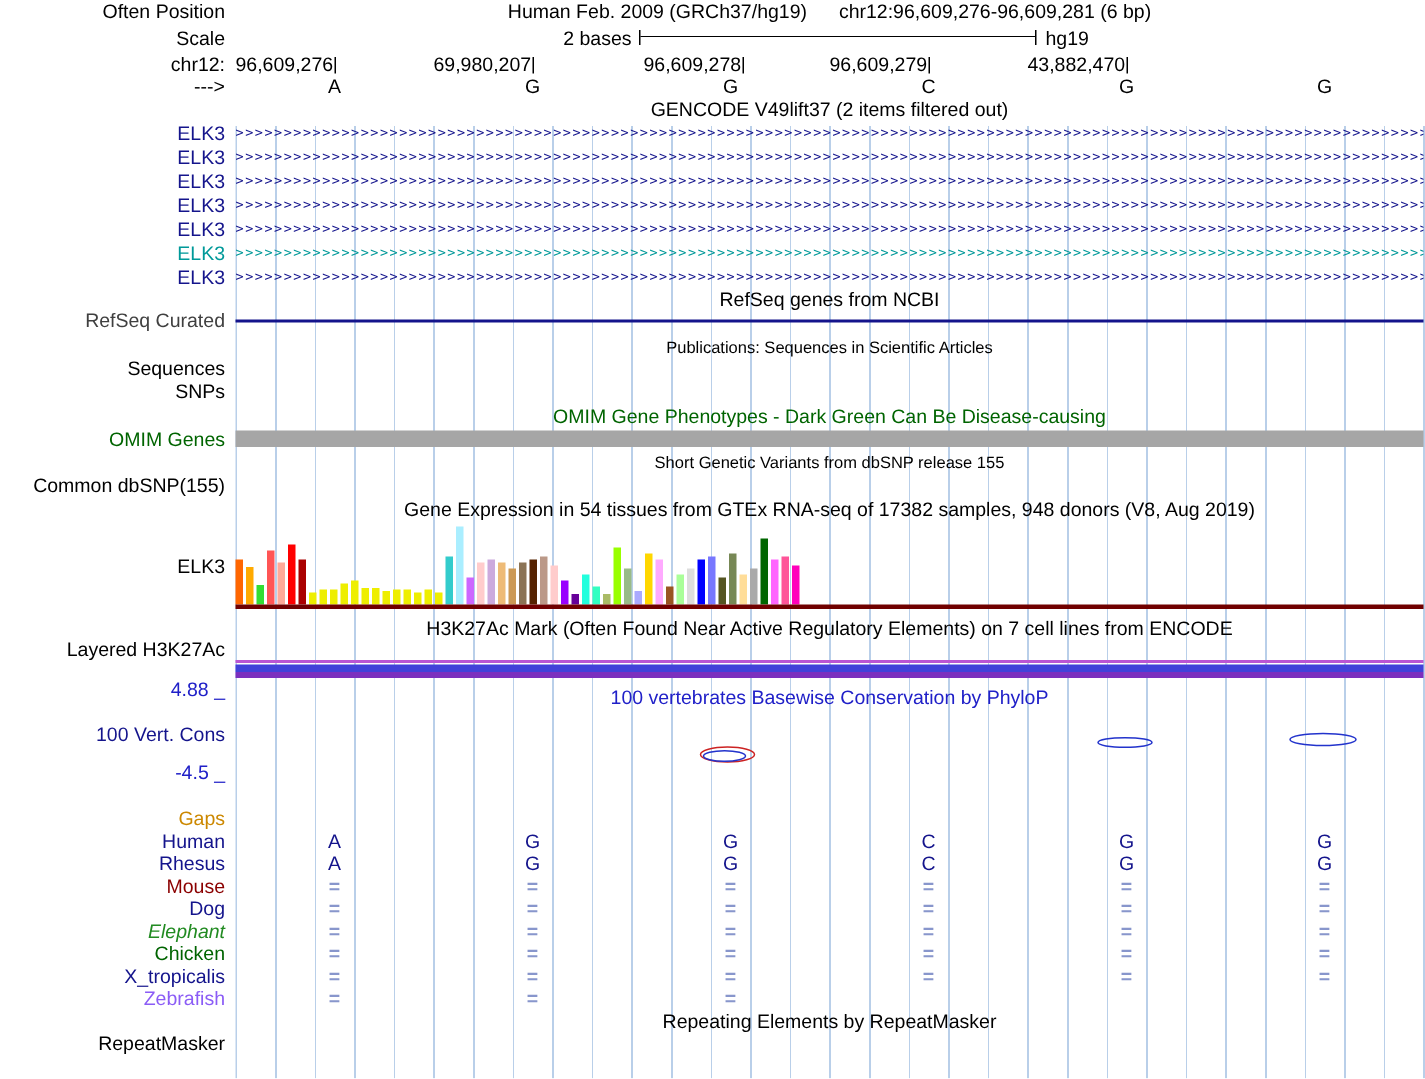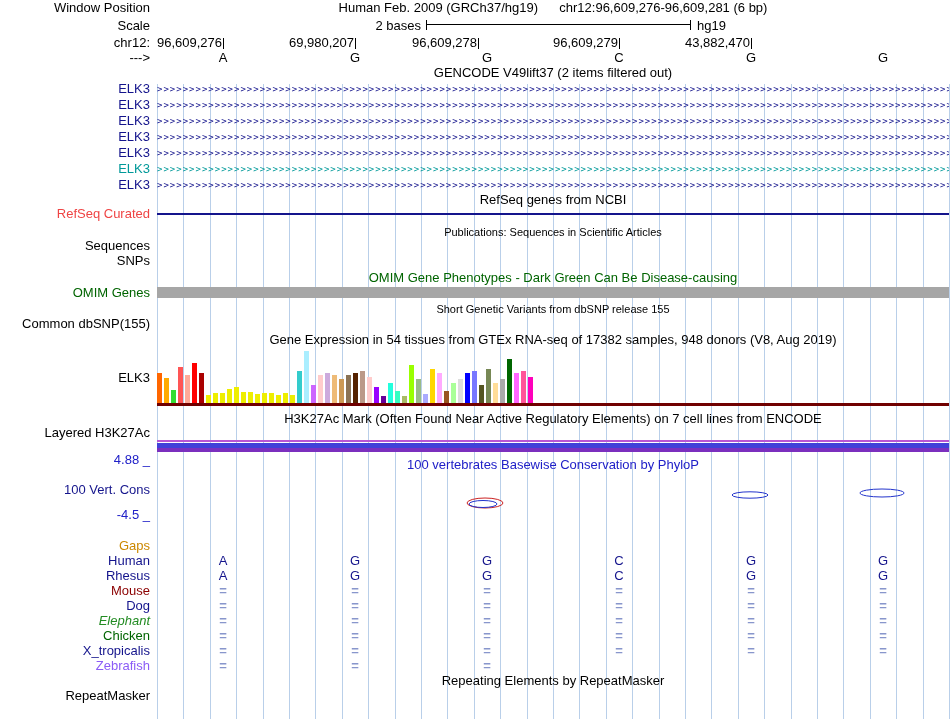--- a/index.html
+++ b/index.html
@@ -27,51 +27,51 @@
   .gtex-bar{width:5px;}
   .glyph{position:absolute;}
 </style>
 </head>
 <body>
 
 <div id="browser">
 
   <div id="guidelines"></div>
 
-  <div class="lbl" style="top:1px">Window Position</div>
+  <div class="lbl" style="top:1px">Often Position</div>
   <div class="title" style="top:1px">
     <span>Human Feb. 2009 (GRCh37/hg19)</span>
     <span style="display:inline-block;width:14px"></span>
     <span>chr12:96,609,276-96,609,281 (6 bp)</span>
   </div>
 
   <div class="lbl" style="top:19px">Scale</div>
   <div style="position:absolute;left:157px;top:19px;width:264px;text-align:right;height:14px;line-height:14px">2 bases</div>
   <div id="scalebar"></div>
   <div style="position:absolute;left:697px;top:19px;height:14px;line-height:14px">hg19</div>
 
   <div class="lbl" style="top:36px">chr12:</div>
   <div class="coord-cell" style="left:157px"><span>96,609,276</span><span class="tick"></span></div>
   <div class="coord-cell" style="left:289px"><span>69,980,207</span><span class="tick"></span></div>
-  <div class="coord-cell" style="left:412px"><span>96,609,278</span><span class="tick"></span></div>
+  <div class="coord-cell" style="left:429px"><span>96,609,278</span><span class="tick"></span></div>
   <div class="coord-cell" style="left:553px"><span>96,609,279</span><span class="tick"></span></div>
   <div class="coord-cell" style="left:685px"><span>43,882,470</span><span class="tick"></span></div>
 
   <div class="lbl" style="top:51px">---&gt;</div>
   <div class="cell" style="left:157px;top:51px">A</div>
   <div class="cell" style="left:289px;top:51px">G</div>
   <div class="cell" style="left:421px;top:51px">G</div>
   <div class="cell" style="left:553px;top:51px">C</div>
   <div class="cell" style="left:685px;top:51px">G</div>
   <div class="cell" style="left:817px;top:51px">G</div>
 
   <div class="title" style="top:66px">GENCODE V49lift37 (2 items filtered out)</div>
 
   <div class="title" style="top:193px">RefSeq genes from NCBI</div>
-  <div class="lbl" style="top:207px;color:#ef4444">RefSeq Curated</div>
+  <div class="lbl" style="top:207px;color:#404040">RefSeq Curated</div>
   <div class="hline" style="top:213px;height:2px;background:#14148C"></div>
 
   <div class="title small" style="top:225px">Publications: Sequences in Scientific Articles</div>
   <div class="lbl" style="top:239px">Sequences</div>
   <div class="lbl" style="top:254px">SNPs</div>
 
   <div class="title" style="top:271px;color:#006400">OMIM Gene Phenotypes - Dark Green Can Be Disease-causing</div>
   <div class="lbl" style="top:286px;color:#006400">OMIM Genes</div>
   <div class="hline" style="top:287px;height:11px;background:#A6A6A6"></div>
 

